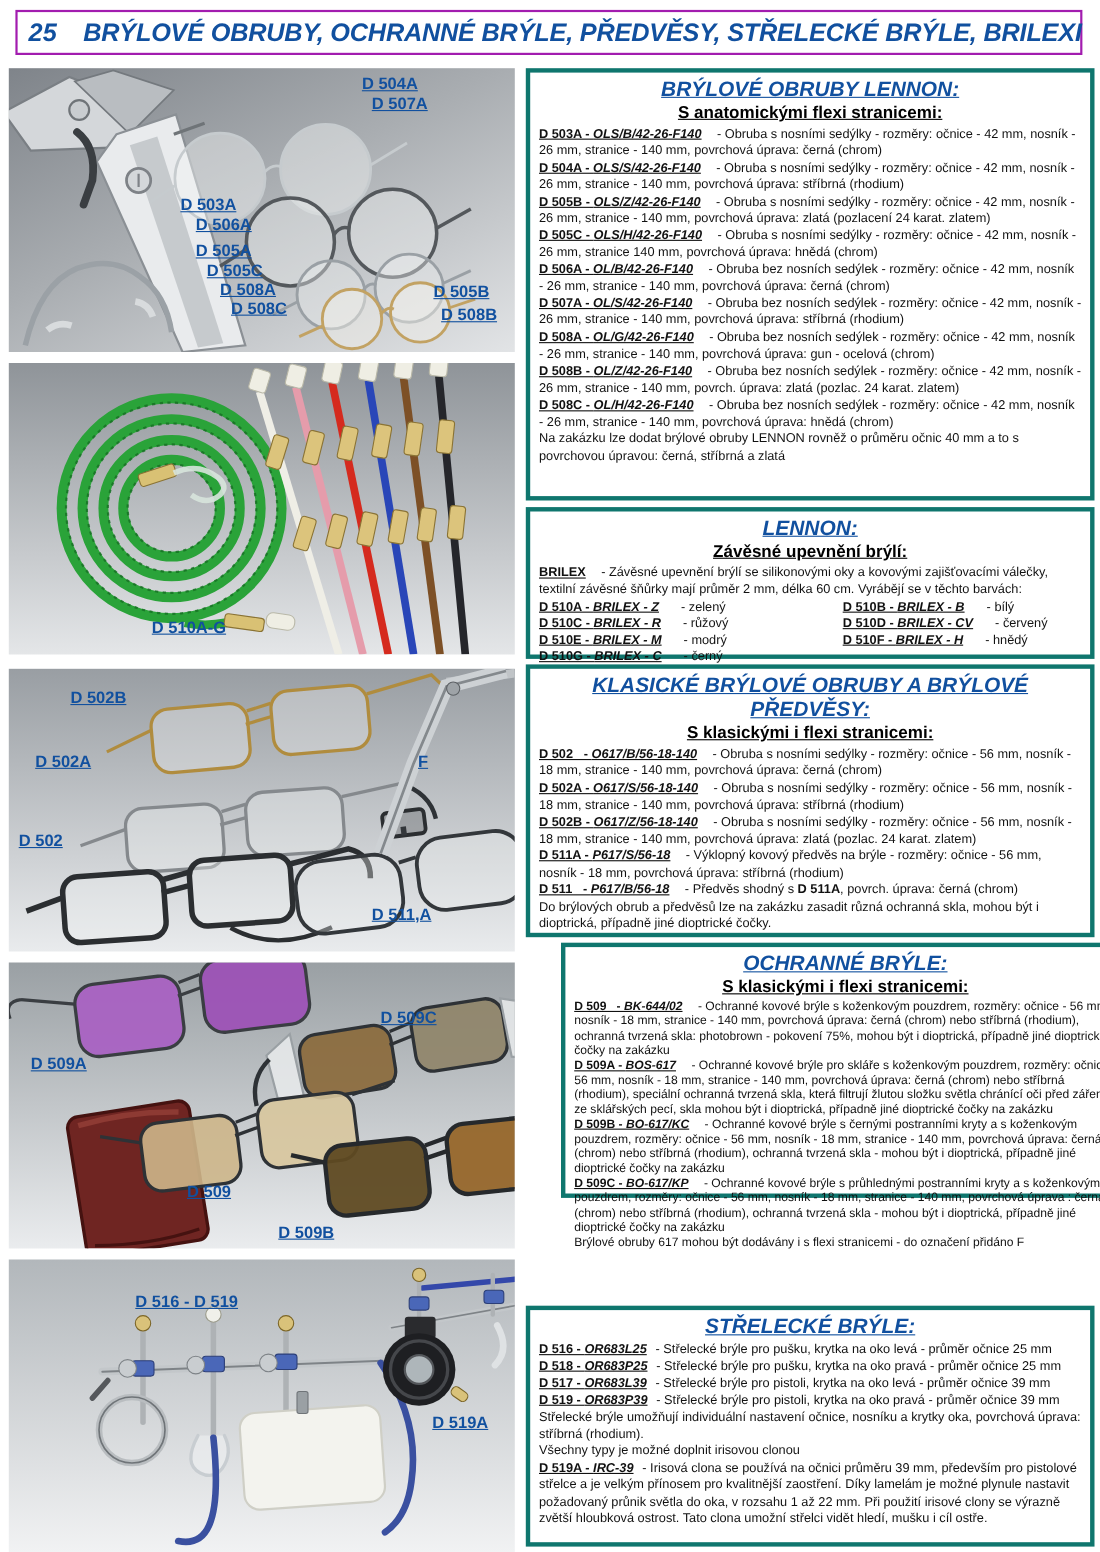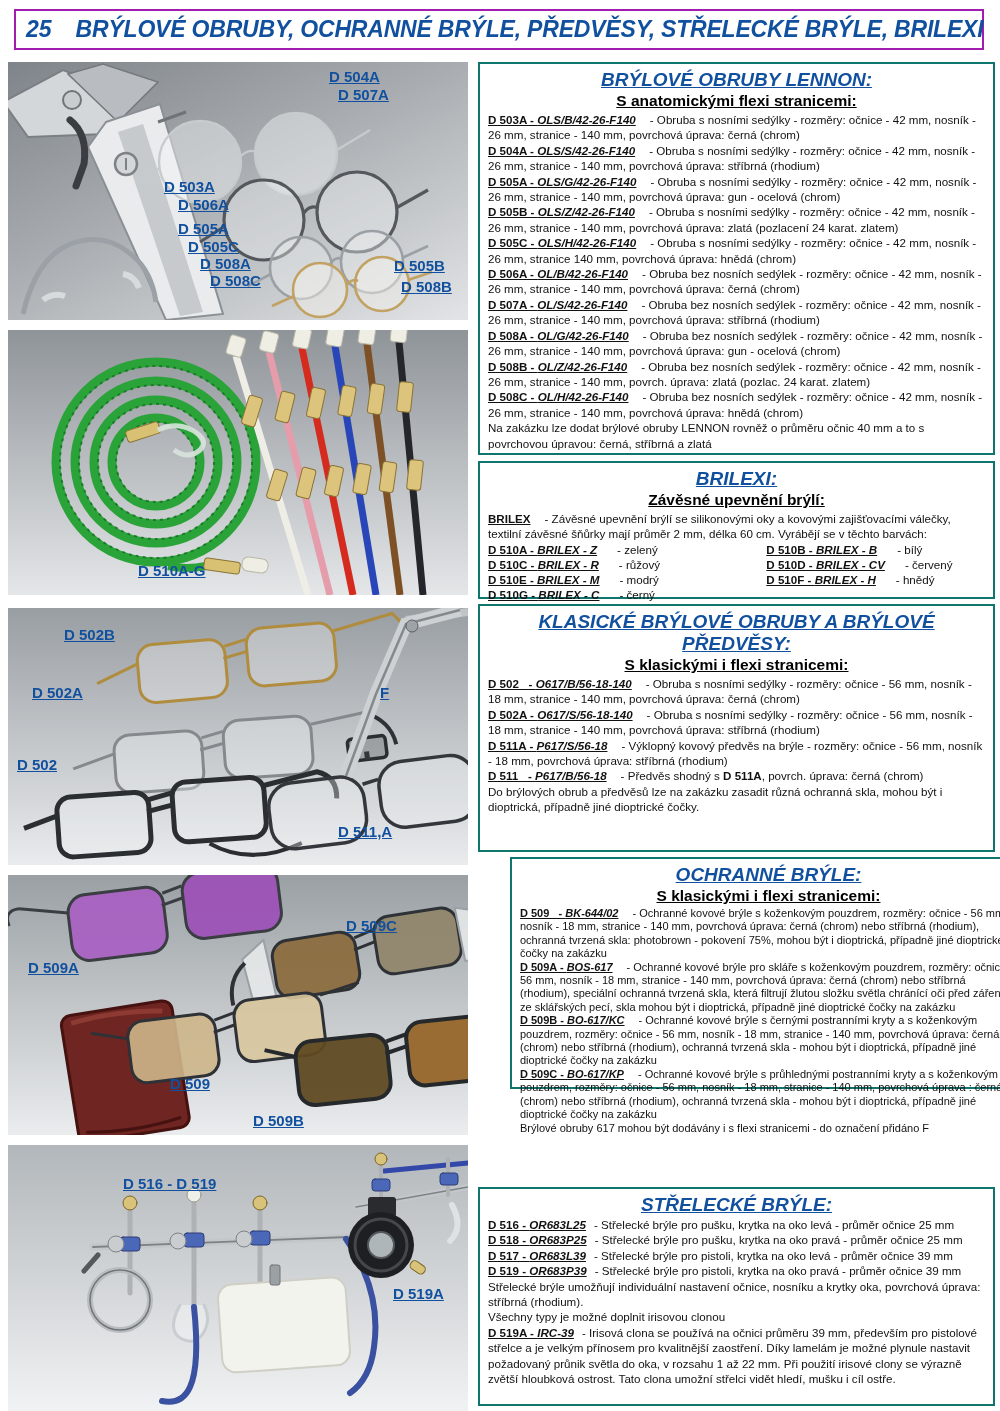--- a/index.html
+++ b/index.html
@@ -11,21 +11,21 @@
 
   .panel{position:absolute;left:8px;width:460px;overflow:hidden;}
   .p1{top:62px;height:258px;background:linear-gradient(155deg,#7f848a 0%,#a9adb1 45%,#e2e4e6 100%);}
   .p2{top:330px;height:265px;background:linear-gradient(#8f9499,#e4e6e8);}
   .p3{top:608px;height:257px;background:linear-gradient(#999ea3,#e9ebed);}
   .p4{top:875px;height:260px;background:linear-gradient(#9aa0a4,#eaecee);}
   .p5{top:1145px;height:266px;background:linear-gradient(#b2b7bb,#f1f2f3);}
   .panel svg{position:absolute;left:0;top:0;}
   .plabel{position:absolute;color:#11509f;font-weight:bold;font-size:15px;text-decoration:underline;white-space:nowrap;}
 
-  .sec{position:absolute;left:478px;width:517px;border:2px solid #0f766e;background:#fff;box-sizing:border-box;padding:3px 8px;}
+  .sec{position:absolute;left:478px;width:517px;border:4px solid #0f766e;background:#fff;box-sizing:border-box;padding:3px 8px;}
   .s1{top:62px;height:393px;}
   .s2{top:461px;height:138px;}
   .s3{top:604px;height:248px;}
   .s4{top:857px;height:232px;margin-left:32px;}
   .s5{top:1187px;height:219px;}
   .sec h2{margin:2px 0 1px 0;text-align:center;color:#11509f;font-style:italic;font-size:19px;font-weight:bold;text-decoration:underline;}
   .sec h3{margin:0 0 2px 0;text-align:center;color:#000;font-size:15.5px;font-weight:bold;text-decoration:underline;}
   .sec p{margin:0;font-size:11.6px;line-height:15.4px;}
   .s4 p{font-size:11px;line-height:13.4px;}
   .cm{font-weight:bold;text-decoration:underline;white-space:pre-wrap;}
@@ -294,51 +294,51 @@
   </svg>
   <span class="plabel" style="left:115px;top:30px">D 516 - D 519</span>
   <span class="plabel" style="left:385px;top:140px">D 519A</span>
 </div>
 
 <div class="sec s1">
   <h2>BRÝLOVÉ OBRUBY LENNON:</h2>
   <h3>S anatomickými flexi stranicemi:</h3>
   <p><span class="cm"><span>D 503A - </span><span class="mdl">OLS/B/42-26-F140</span></span><span class="desc">- Obruba s nosními sedýlky - rozměry: očnice - 42 mm, nosník - 26 mm, stranice - 140 mm, povrchová úprava: černá (chrom)</span></p>
   <p><span class="cm"><span>D 504A - </span><span class="mdl">OLS/S/42-26-F140</span></span><span class="desc">- Obruba s nosními sedýlky - rozměry: očnice - 42 mm, nosník - 26 mm, stranice - 140 mm, povrchová úprava: stříbrná (rhodium)</span></p>
-  <p><span class="cm"><span>D 505A - </span><span class="mdl">OLS/G/42-26-F140</span></span><span class="desc">- Obruba s nosními sedýlky - rozměry: očnice - 42 mm, nosník - 26 mm, stranice - 140 mm, povrchová úprava: gun - ocelová (chrom)</span></p>
   <p><span class="cm"><span>D 505B - </span><span class="mdl">OLS/Z/42-26-F140</span></span><span class="desc">- Obruba s nosními sedýlky - rozměry: očnice - 42 mm, nosník - 26 mm, stranice - 140 mm, povrchová úprava: zlatá (pozlacení 24 karat. zlatem)</span></p>
   <p><span class="cm"><span>D 505C - </span><span class="mdl">OLS/H/42-26-F140</span></span><span class="desc">- Obruba s nosními sedýlky - rozměry: očnice - 42 mm, nosník - 26 mm, stranice 140 mm, povrchová úprava: hnědá (chrom)</span></p>
   <p><span class="cm"><span>D 506A - </span><span class="mdl">OL/B/42-26-F140</span></span><span class="desc">- Obruba bez nosních sedýlek - rozměry: očnice - 42 mm, nosník - 26 mm, stranice - 140 mm, povrchová úprava: černá (chrom)</span></p>
   <p><span class="cm"><span>D 507A - </span><span class="mdl">OL/S/42-26-F140</span></span><span class="desc">- Obruba bez nosních sedýlek - rozměry: očnice - 42 mm, nosník - 26 mm, stranice - 140 mm, povrchová úprava: stříbrná (rhodium)</span></p>
   <p><span class="cm"><span>D 508A - </span><span class="mdl">OL/G/42-26-F140</span></span><span class="desc">- Obruba bez nosních sedýlek - rozměry: očnice - 42 mm, nosník - 26 mm, stranice - 140 mm, povrchová úprava: gun - ocelová (chrom)</span></p>
   <p><span class="cm"><span>D 508B - </span><span class="mdl">OL/Z/42-26-F140</span></span><span class="desc">- Obruba bez nosních sedýlek - rozměry: očnice - 42 mm, nosník - 26 mm, stranice - 140 mm, povrch. úprava: zlatá (pozlac. 24 karat. zlatem)</span></p>
   <p><span class="cm"><span>D 508C - </span><span class="mdl">OL/H/42-26-F140</span></span><span class="desc">- Obruba bez nosních sedýlek - rozměry: očnice - 42 mm, nosník - 26 mm, stranice - 140 mm, povrchová úprava: hnědá (chrom)</span></p>
   <p>Na zakázku lze dodat brýlové obruby LENNON rovněž o průměru očnic 40 mm a to s povrchovou úpravou: černá, stříbrná a zlatá</p>
 </div>
 
 <div class="sec s2">
-  <h2>BRILEXI:</h2>
+  <h2>LENNON:</h2>
   <h3>Závěsné upevnění brýlí:</h3>
   <p><span class="cm">BRILEX</span><span class="desc">- Závěsné upevnění brýlí se silikonovými oky a kovovými zajišťovacími válečky, textilní závěsné šňůrky mají průměr 2 mm, délka 60 cm. Vyrábějí se v těchto barvách:</span></p>
   <div class="colgrid">
     <div class="ccell"><span class="cm"><span>D 510A - </span><span class="mdl">BRILEX - Z</span></span><span class="cname">- zelený</span></div>
     <div class="ccell"><span class="cm"><span>D 510B - </span><span class="mdl">BRILEX - B</span></span><span class="cname">- bílý</span></div>
     <div class="ccell"><span class="cm"><span>D 510C - </span><span class="mdl">BRILEX - R</span></span><span class="cname">- růžový</span></div>
     <div class="ccell"><span class="cm"><span>D 510D - </span><span class="mdl">BRILEX - CV</span></span><span class="cname">- červený</span></div>
     <div class="ccell"><span class="cm"><span>D 510E - </span><span class="mdl">BRILEX - M</span></span><span class="cname">- modrý</span></div>
     <div class="ccell"><span class="cm"><span>D 510F - </span><span class="mdl">BRILEX - H</span></span><span class="cname">- hnědý</span></div>
     <div class="ccell"><span class="cm"><span>D 510G - </span><span class="mdl">BRILEX - C</span></span><span class="cname">- černý</span></div>
   </div>
 </div>
 
 <div class="sec s3">
   <h2>KLASICKÉ BRÝLOVÉ OBRUBY A BRÝLOVÉ PŘEDVĚSY:</h2>
   <h3>S klasickými i flexi stranicemi:</h3>
   <p><span class="cm"><span>D 502   - </span><span class="mdl">O617/B/56-18-140</span></span><span class="desc">- Obruba s nosními sedýlky - rozměry: očnice - 56 mm, nosník - 18 mm, stranice - 140 mm, povrchová úprava: černá (chrom)</span></p>
   <p><span class="cm"><span>D 502A - </span><span class="mdl">O617/S/56-18-140</span></span><span class="desc">- Obruba s nosními sedýlky - rozměry: očnice - 56 mm, nosník - 18 mm, stranice - 140 mm, povrchová úprava: stříbrná (rhodium)</span></p>
+  <p><span class="cm"><span>D 502B - </span><span class="mdl">O617/Z/56-18-140</span></span><span class="desc">- Obruba s nosními sedýlky - rozměry: očnice - 56 mm, nosník - 18 mm, stranice - 140 mm, povrchová úprava: zlatá (pozlac. 24 karat. zlatem)</span></p>
   <p><span class="cm"><span>D 511A - </span><span class="mdl">P617/S/56-18</span></span><span class="desc">- Výklopný kovový předvěs na brýle - rozměry: očnice - 56 mm, nosník - 18 mm, povrchová úprava: stříbrná (rhodium)</span></p>
   <p><span class="cm"><span>D 511   - </span><span class="mdl">P617/B/56-18</span></span><span class="desc">- Předvěs shodný s </span><b>D 511A</b><span>, povrch. úprava: černá (chrom)</span></p>
   <p>Do brýlových obrub a předvěsů lze na zakázku zasadit různá ochranná skla, mohou být i dioptrická, případně jiné dioptrické čočky.</p>
 </div>
 
 <div class="sec s4">
   <h2>OCHRANNÉ BRÝLE:</h2>
   <h3>S klasickými i flexi stranicemi:</h3>
   <p><span class="cm"><span>D 509   - </span><span class="mdl">BK-644/02</span></span><span class="desc">- Ochranné kovové brýle s koženkovým pouzdrem, rozměry: očnice - 56 mm, nosník - 18 mm, stranice - 140 mm, povrchová úprava: černá (chrom) nebo stříbrná (rhodium), ochranná tvrzená skla: photobrown - pokovení 75%, mohou být i dioptrická, případně jiné dioptrické čočky na zakázku</span></p>
   <p><span class="cm"><span>D 509A - </span><span class="mdl">BOS-617</span></span><span class="desc">- Ochranné kovové brýle pro skláře s koženkovým pouzdrem, rozměry: očnice - 56 mm, nosník - 18 mm, stranice - 140 mm, povrchová úprava: černá (chrom) nebo stříbrná (rhodium), speciální ochranná tvrzená skla, která filtrují žlutou složku světla chránící oči před zářením ze sklářských pecí, skla mohou být i dioptrická, případně jiné dioptrické čočky na zakázku</span></p>

